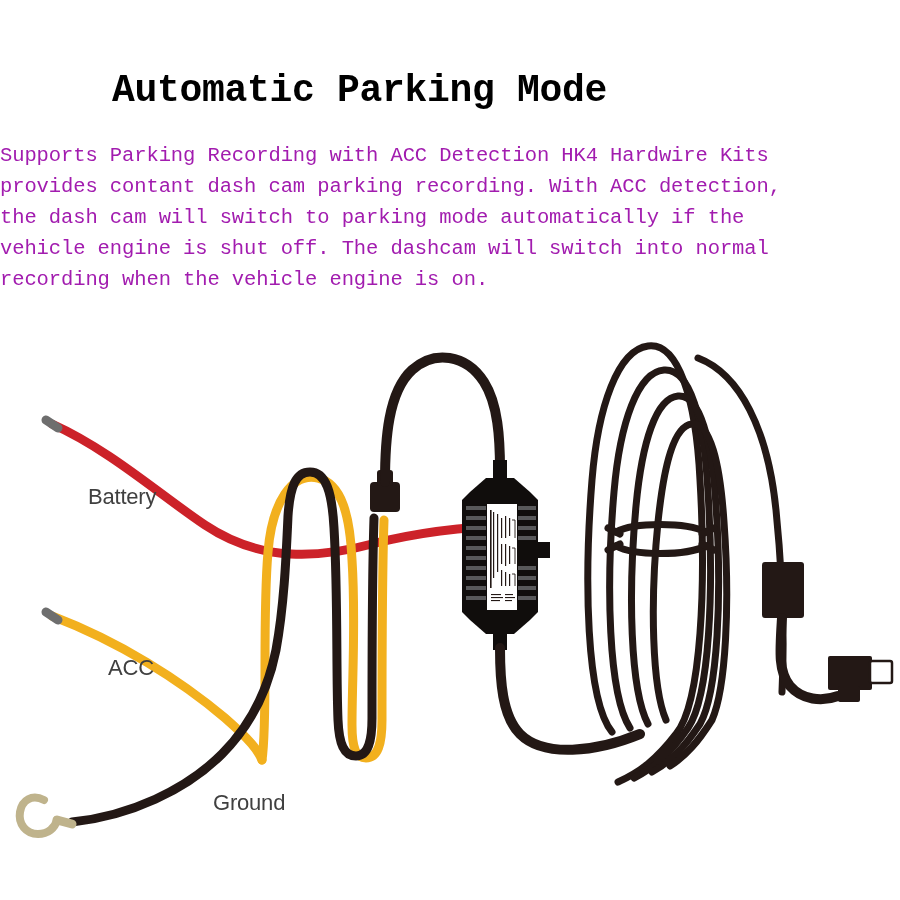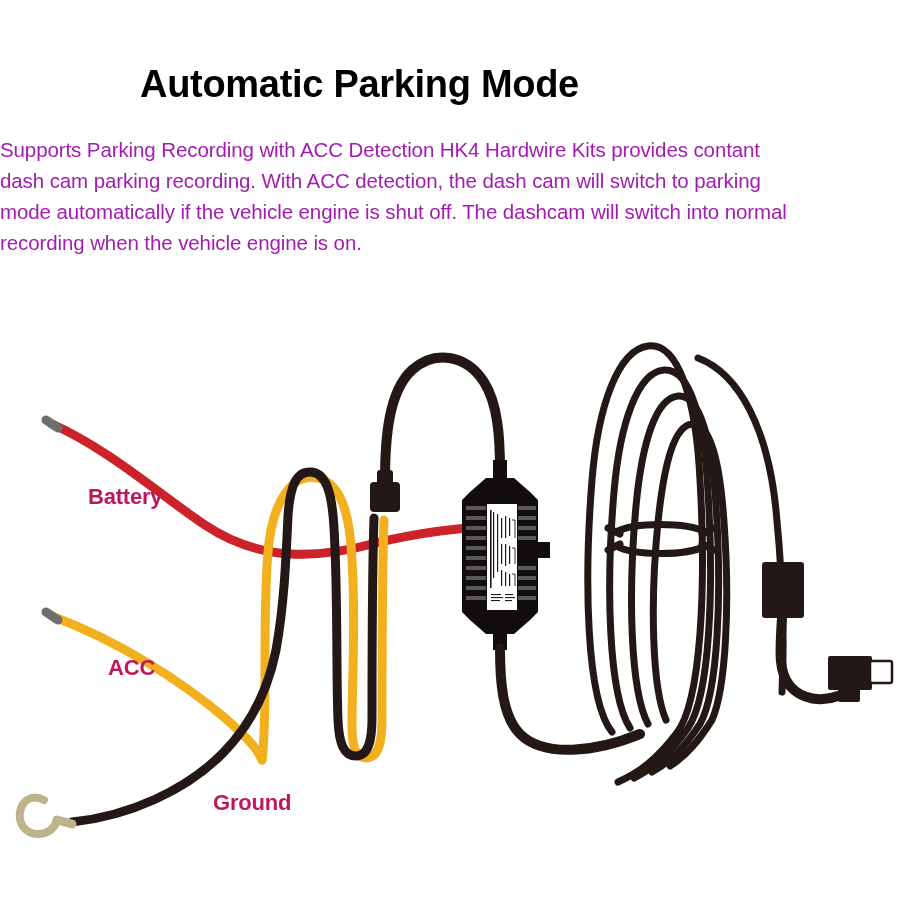--- a/index.html
+++ b/index.html
@@ -5,21 +5,21 @@
   * { margin:0; padding:0; box-sizing:border-box; }
   html,body { background:#ffffff; }
   body {
     width:900px; height:900px;
     font-family:"Liberation Sans", sans-serif;
     position:relative; overflow:hidden;
   }
 
   .page { position:relative; width:900px; height:900px; background:#fff; }
 
-  .header { position:absolute; left:0; top:2px; width:719px; text-align:center; }
+  .header { position:absolute; left:0; top:8px; width:719px; text-align:center;font-family:Liberation Mono, monospace; }
 
   .title {
     font-size:38px;
     font-weight:bold;
     color:#000000;
     letter-spacing:-0.3px;
     margin-top:62px;
     line-height:1.1;
   }
 
@@ -33,22 +33,22 @@
     text-align:left;
     letter-spacing:-0.1px;
   }
 
   .illustration { position:absolute; left:0; top:320px; width:900px; height:580px; }
   .illustration svg { display:block; width:900px; height:580px; }
 
   .wire-label {
     position:absolute;
     font-size:22px;
-    font-weight:bold;
-    color:#be185d;
+    font-weight:normal;
+    color:#404040;
     white-space:nowrap;
     letter-spacing:-0.2px;
   }
   .lbl-battery { left:88px; top:484px; }
   .lbl-acc     { left:108px; top:655px;text-align:right; }
   .lbl-ground  { left:167px; top:790px;margin-left:46px; }
 </style>
 </head>
 <body>
 

